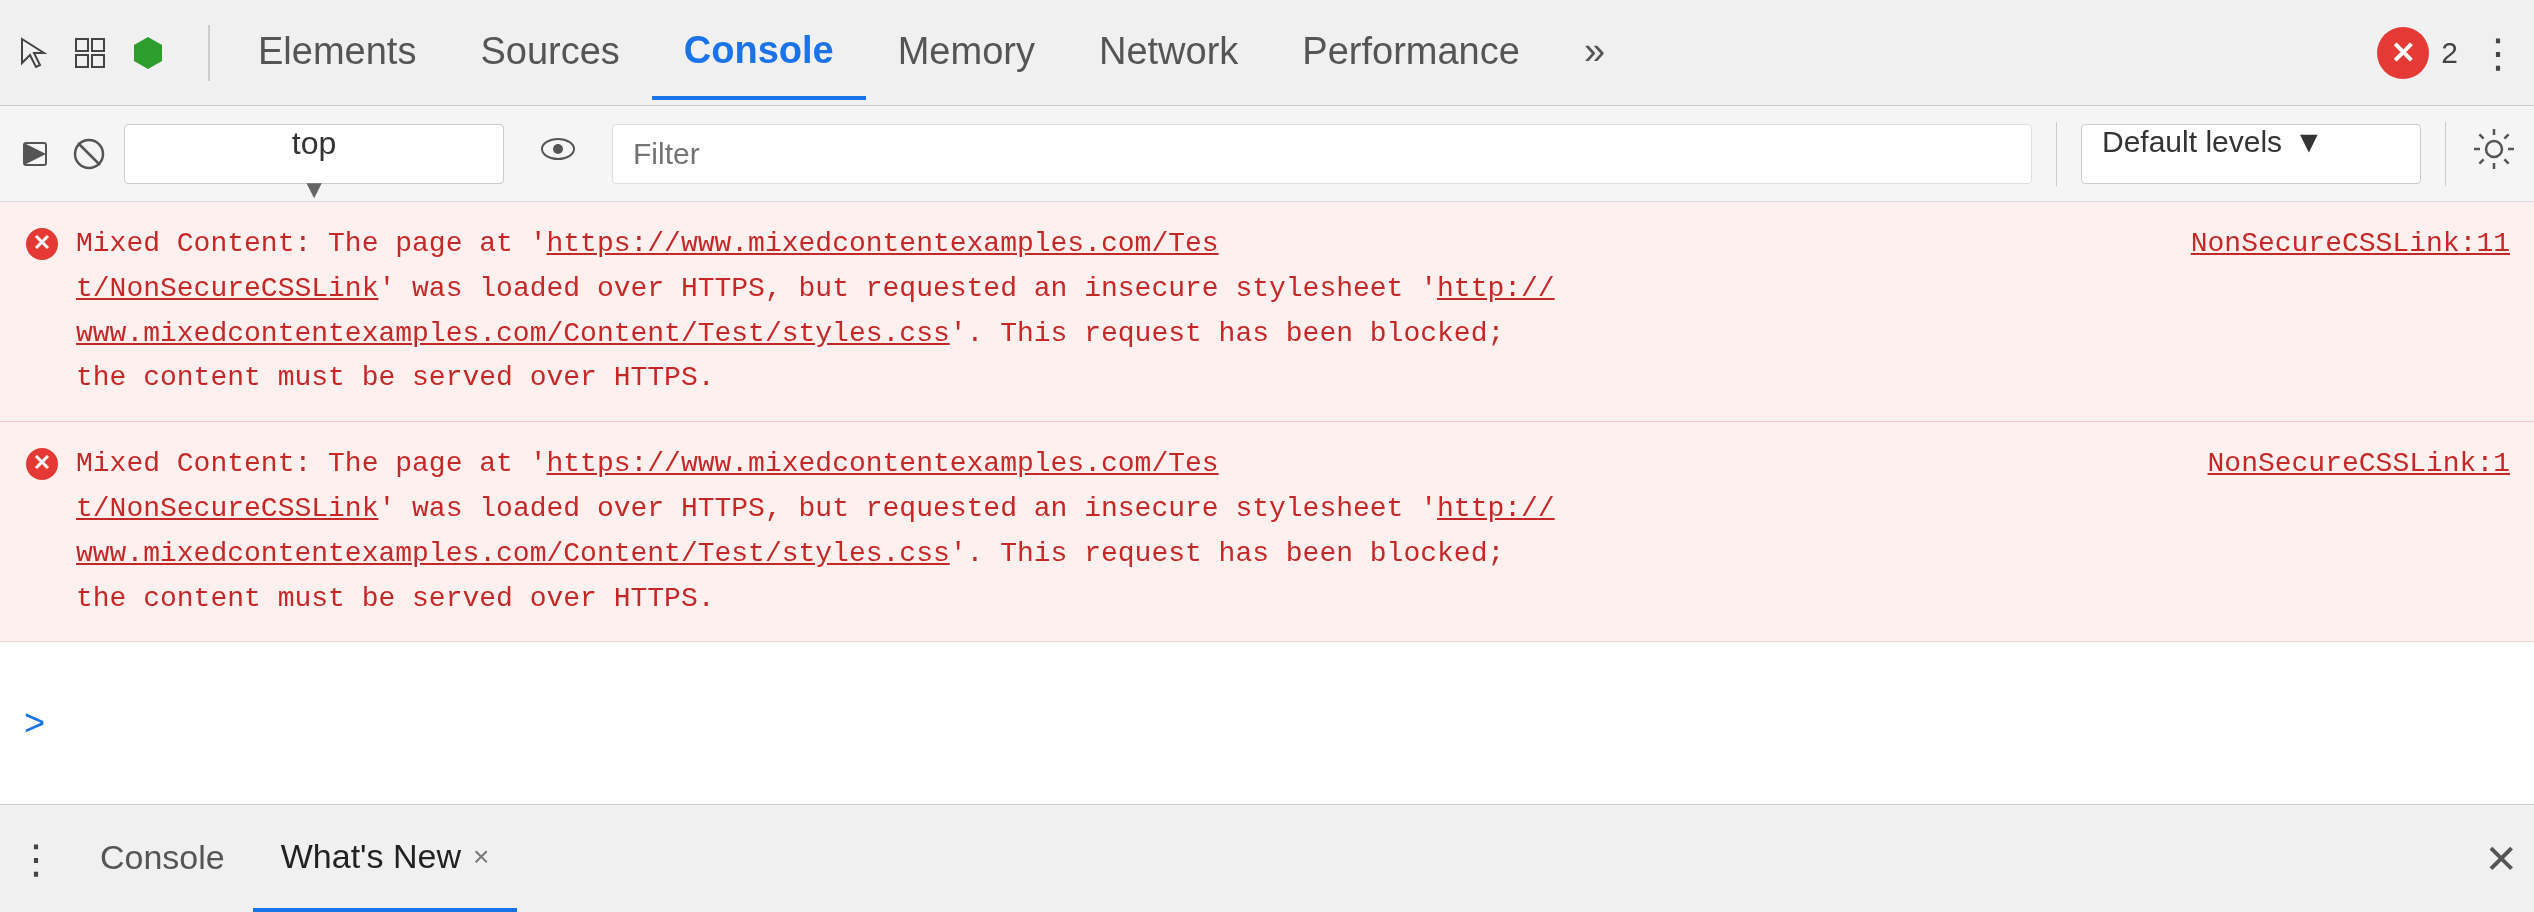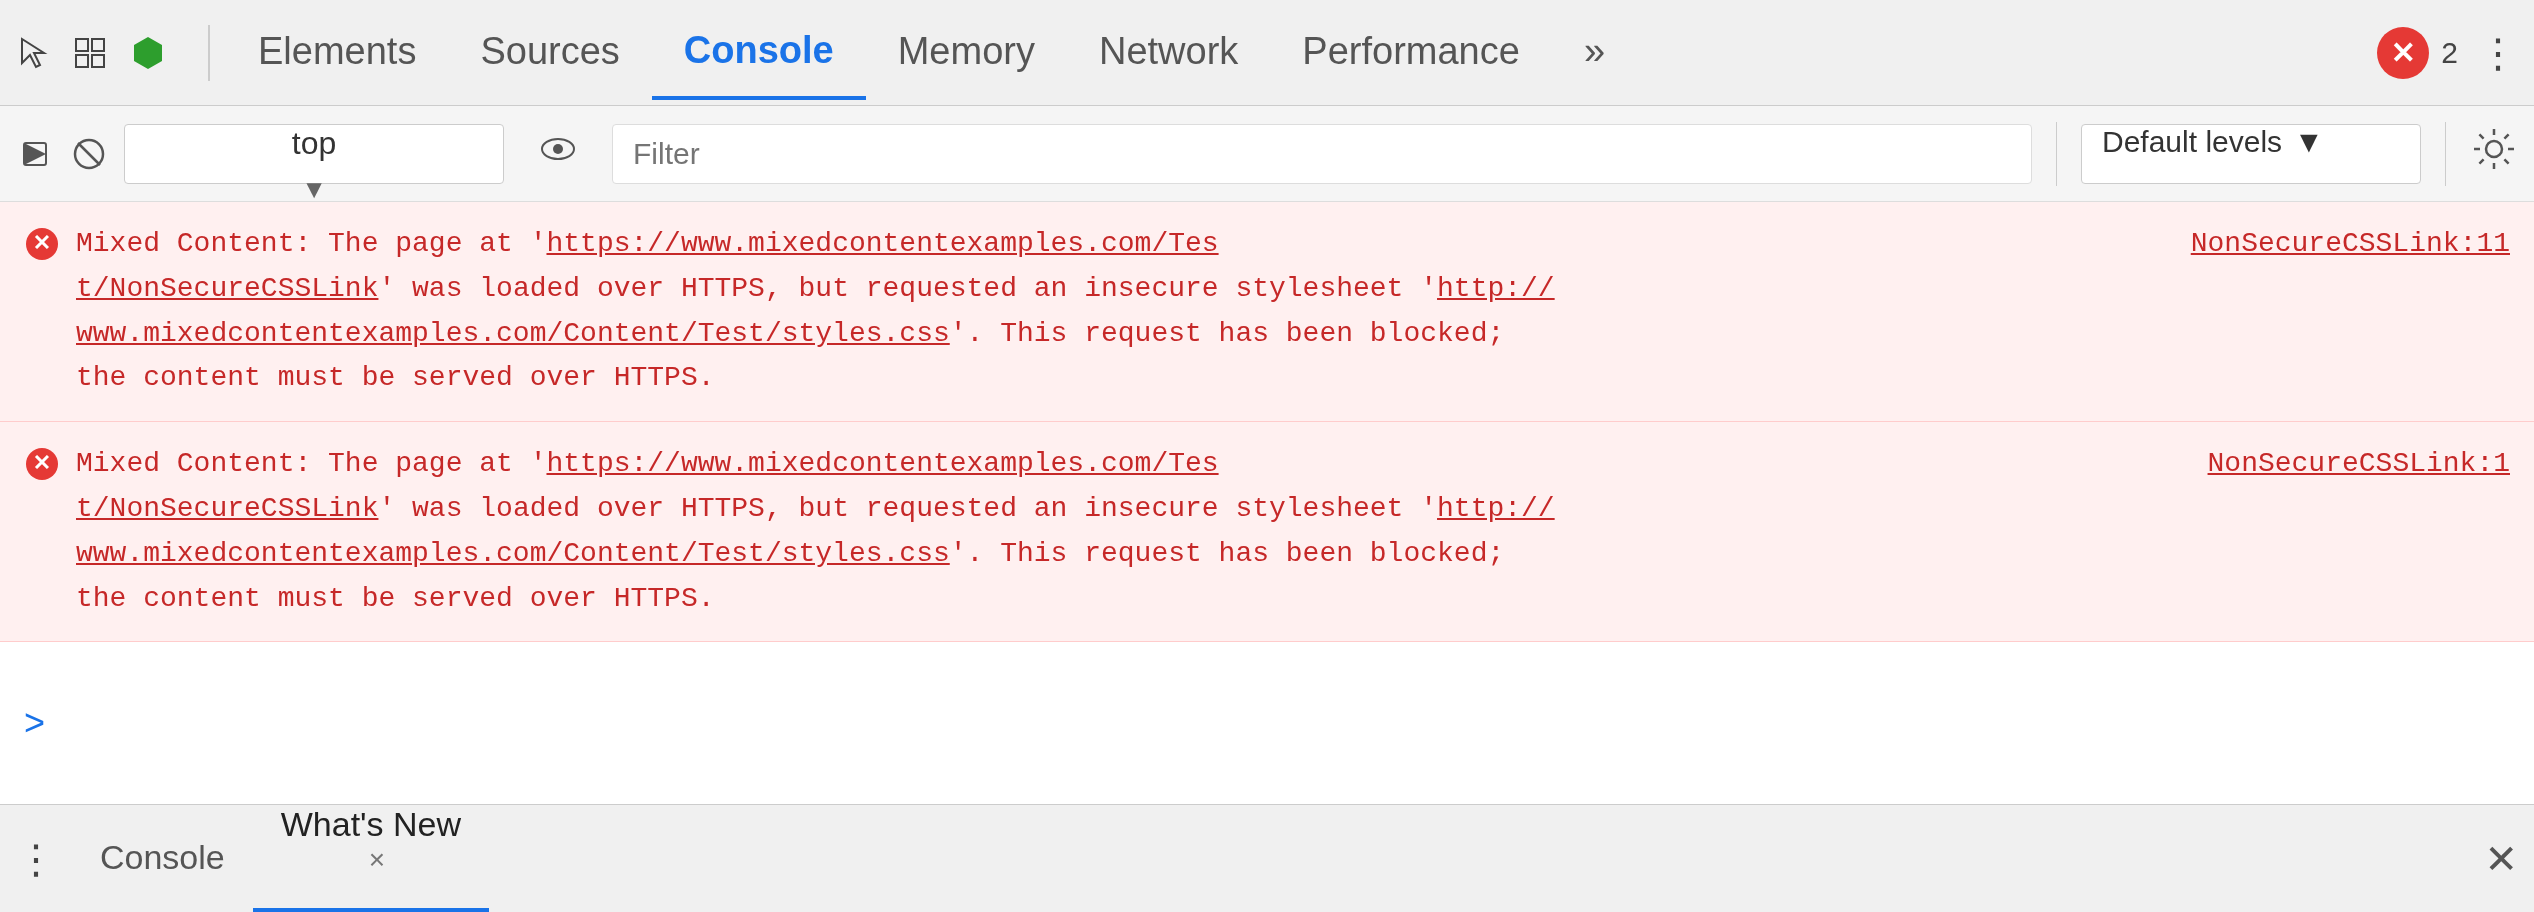--- a/index.html
+++ b/index.html
@@ -281,21 +281,20 @@
       font-size: 34px;
       color: #555;
       cursor: pointer;
       border-bottom: 3px solid transparent;
     }
 
     .bottom-tab.active {
       color: #222;
       border-bottom: 4px solid #1a73e8;
       font-weight: 500;
-      flex-direction: column;
     }
 
     .bottom-tab-close {
       margin-left: 12px;
       font-size: 28px;
       cursor: pointer;
       color: #777;
     }
 
     .bottom-bar-right {

